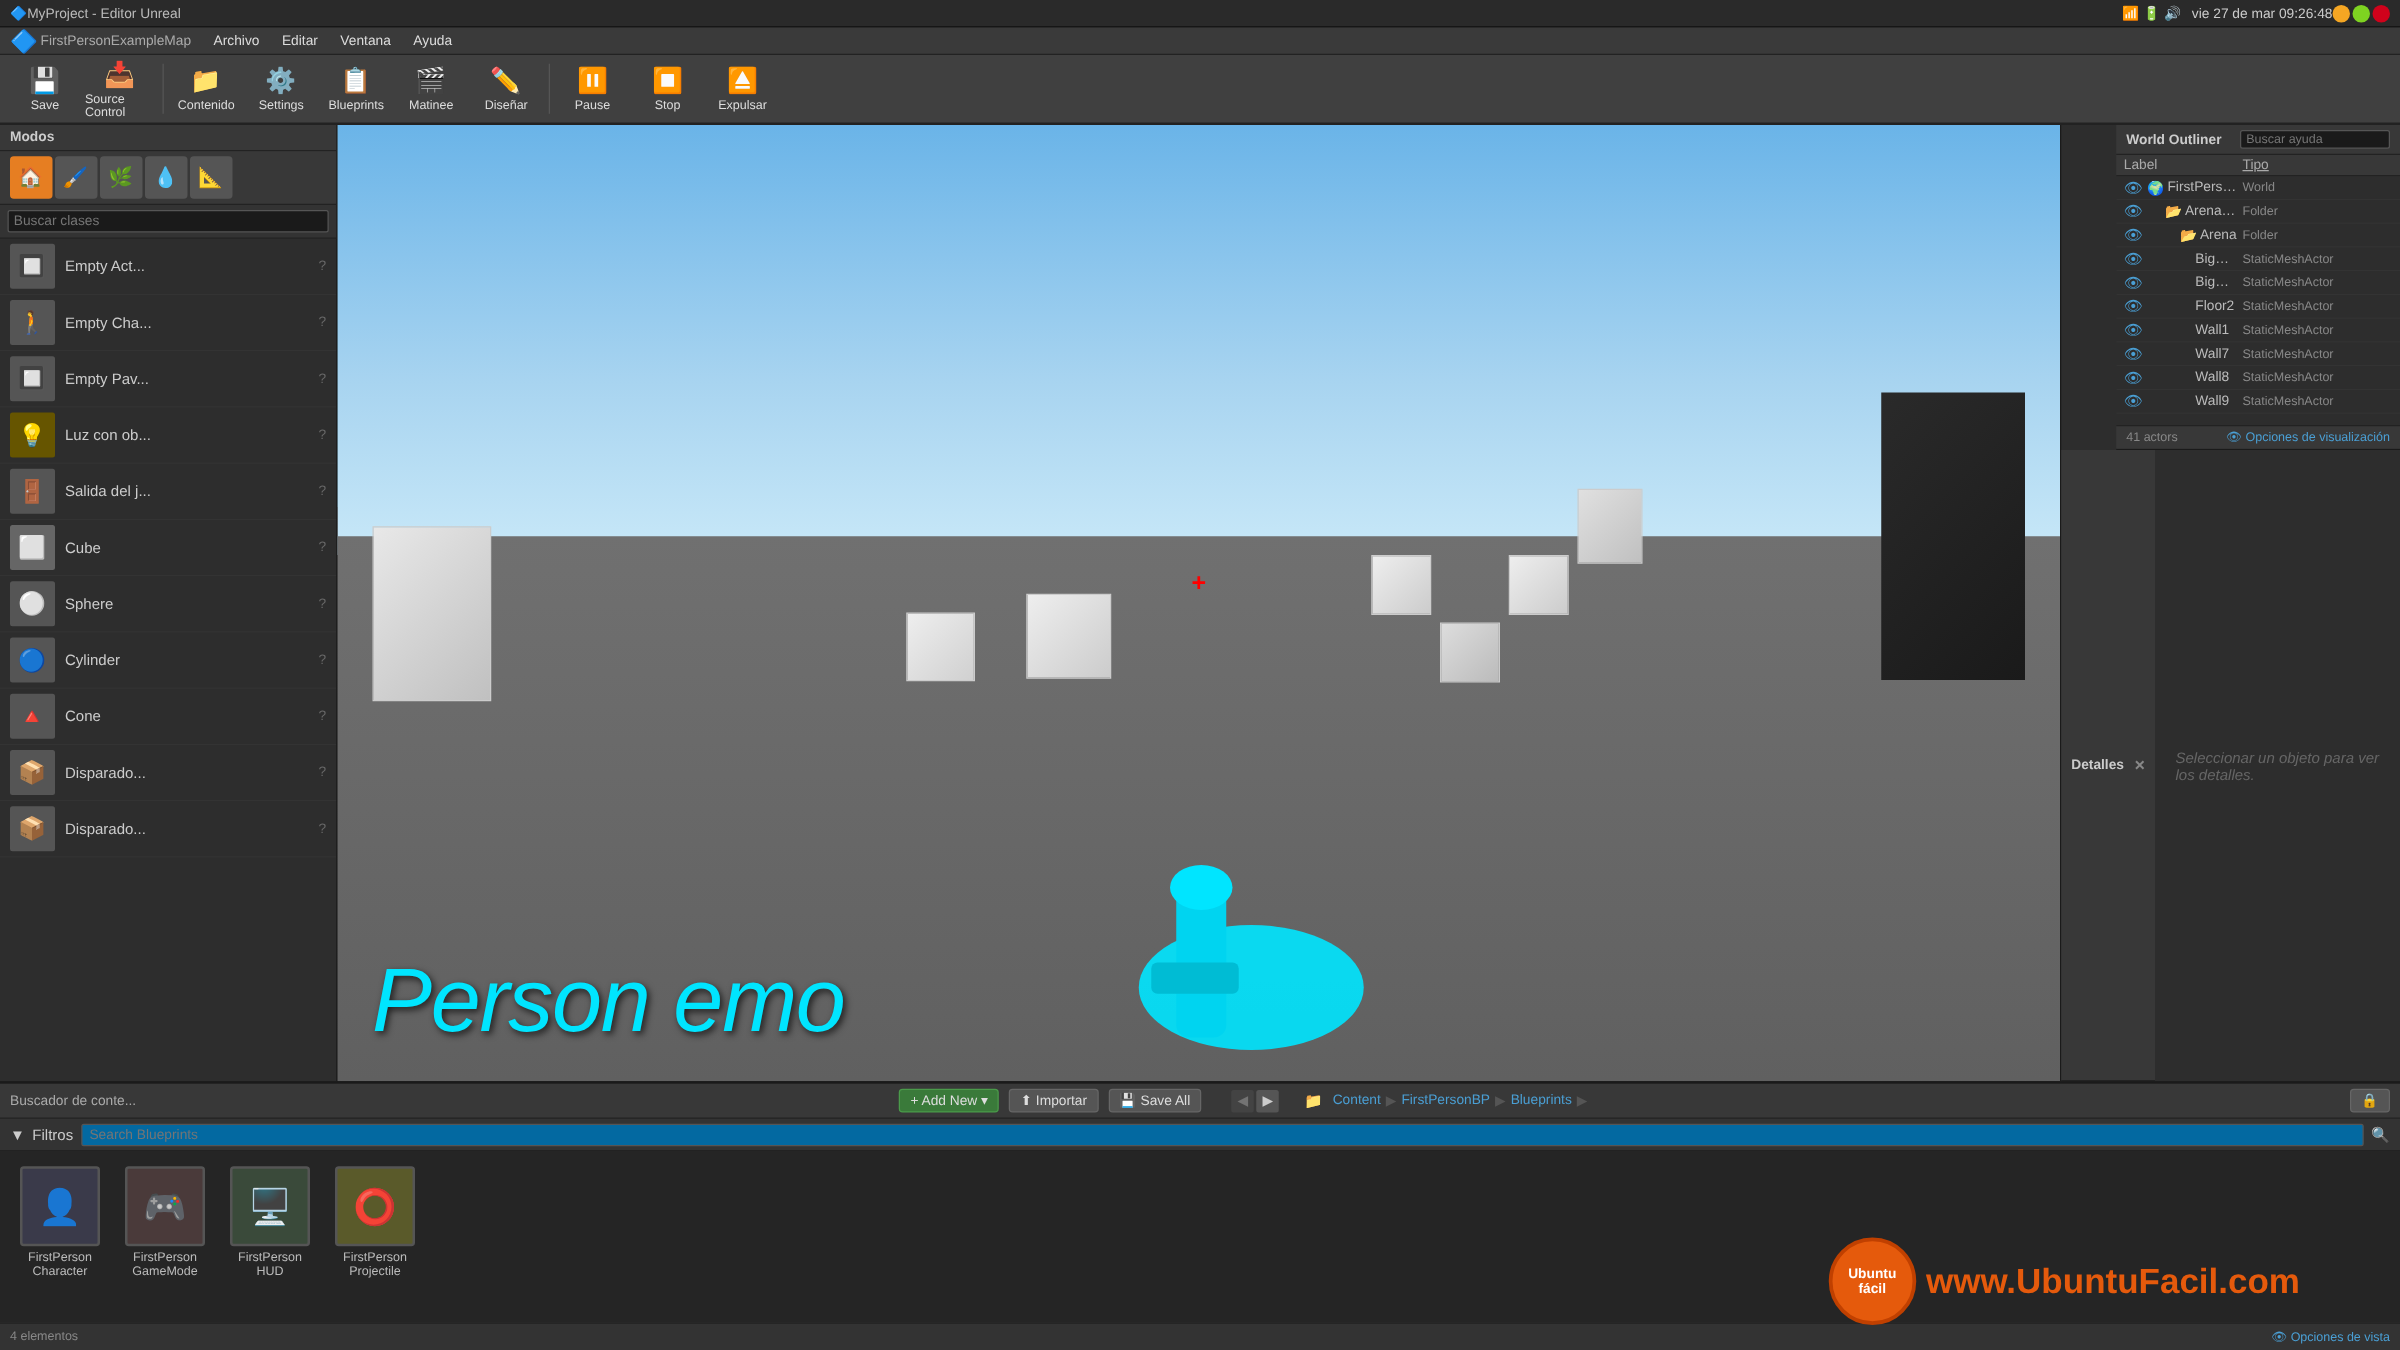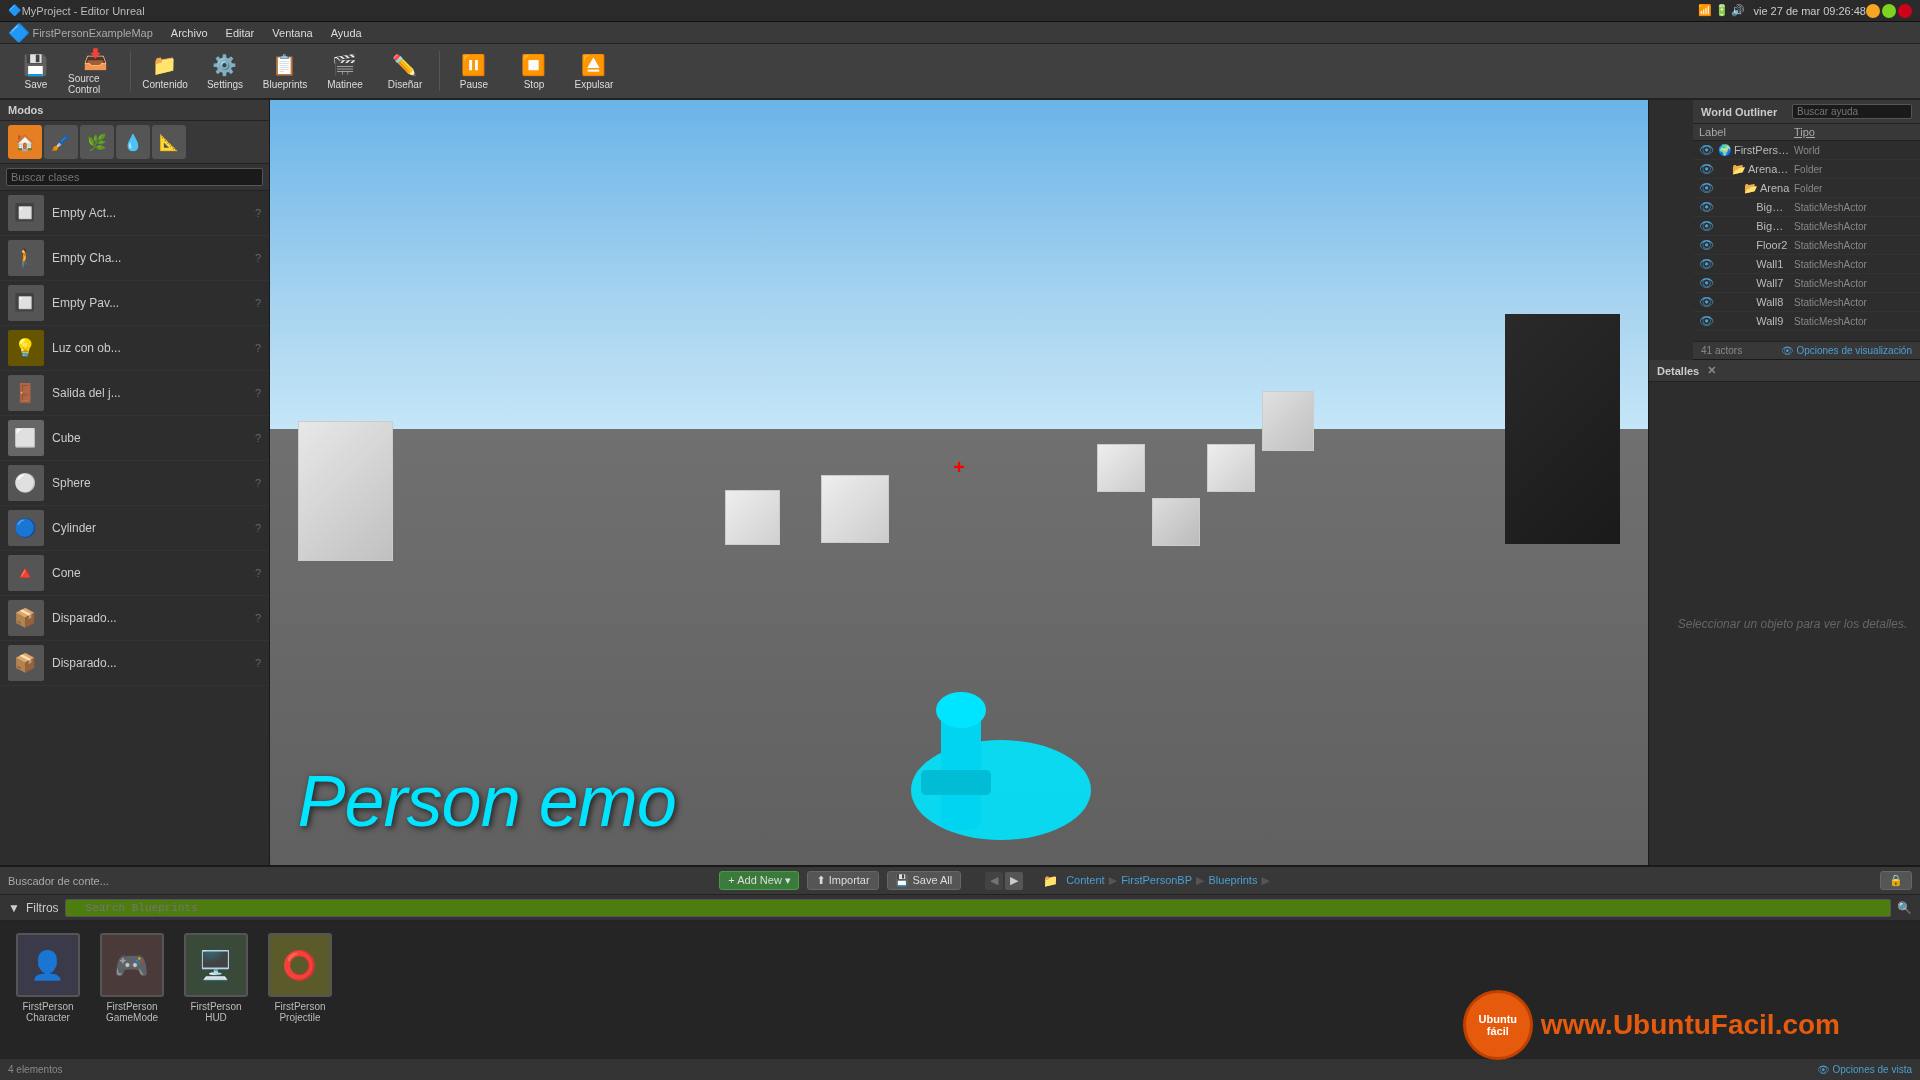--- a/index.html
+++ b/index.html
@@ -274,21 +274,21 @@
       font-size: 10px;
       color: #888;
       display: flex;
       justify-content: space-between;
       align-items: center;
     }
 
     #details-panel {
       flex: 1;
       display: flex;
-      flex-direction: column;
+      flex-direction: row;
     }
     .details-content {
       flex: 1;
       display: flex;
       align-items: center;
       justify-content: center;
       color: #666;
       font-size: 12px;
       font-style: italic;
       padding-left: 16px;
@@ -344,28 +344,27 @@
       height: 26px;
       background: #333;
       display: flex;
       align-items: center;
       padding: 0 8px;
       gap: 6px;
       border-bottom: 1px solid #222;
     }
     #content-toolbar input {
       flex: 1;
-      background: #4d7c0f;
+      background: #0369a1;
       border: 1px solid #555;
       color: #ccc;
-      padding: 2px 20px;
+      padding: 2px 6px;
       font-size: 11px;
       border-radius: 2px;
       outline: none;
-      font-family: Liberation Mono, monospace;
     }
 
     #content-items {
       flex: 1;
       display: flex;
       flex-wrap: wrap;
       align-content: flex-start;
       gap: 4px;
       padding: 8px;
       overflow-y: auto;

